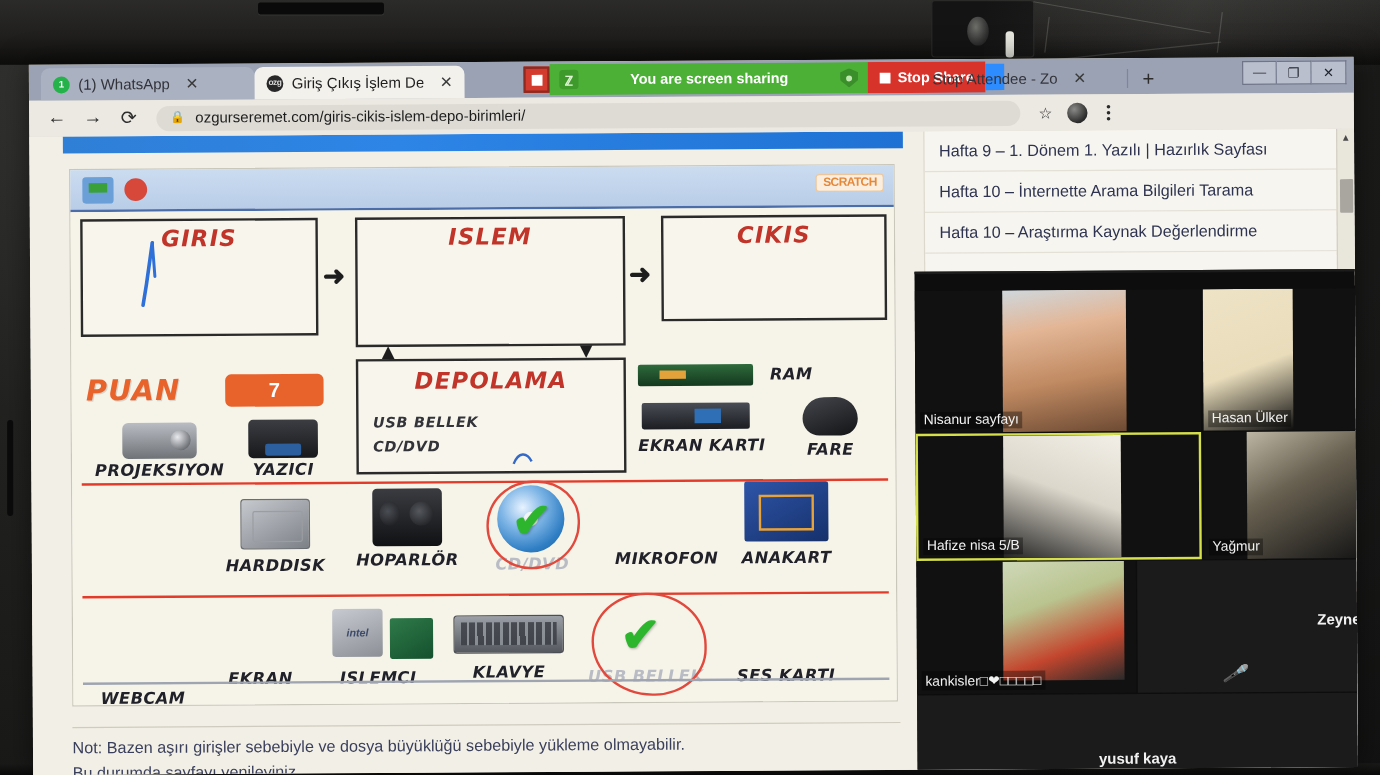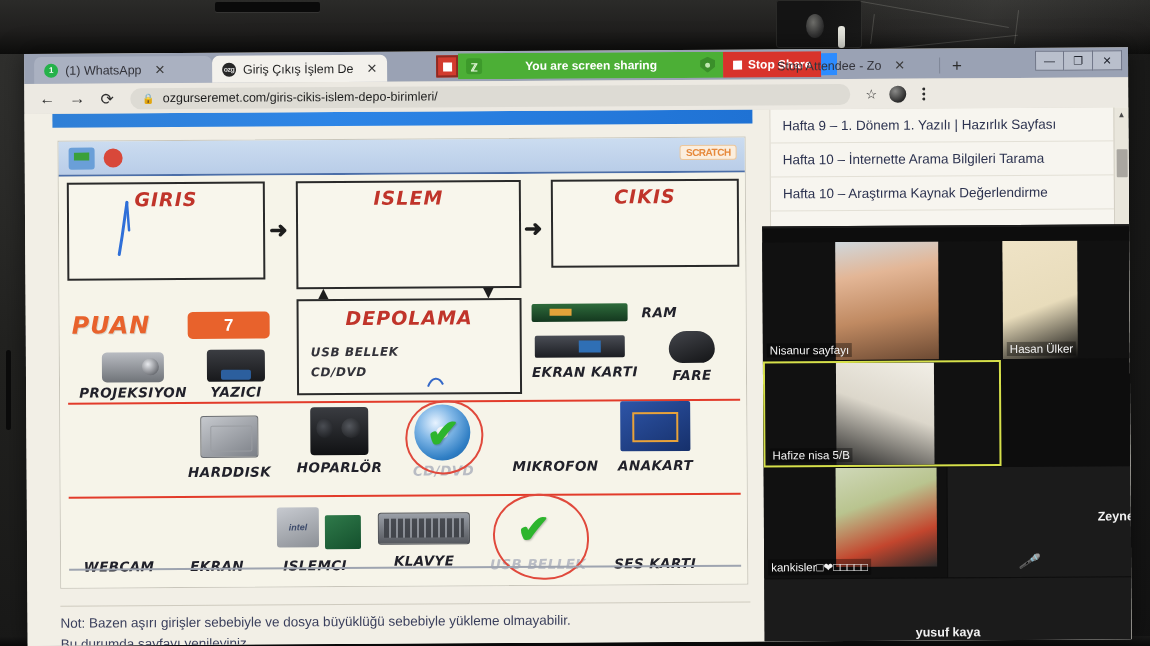--- a/index.html
+++ b/index.html
@@ -521,21 +521,21 @@
           </div>
           <div class="hw" style="left:540px;top:228px;width:110px;">
             <div class="img dev mobo" style="margin-left:20px;"></div>
             <div class="cap" style="margin-top:6px;">ANAKART</div>
           </div>
 
           <div class="redline" style="left:8px;top:320px;width:672px;"></div>
 
           <div class="hw" style="left:6px;top:328px;width:104px;">
             <div class="img dev webcam" style="margin-left:30px;"></div>
-            <div class="cap" style="margin-top:4px;">WEBCAM</div>
+            <div class="cap" style="margin-top:20px;">WEBCAM</div>
           </div>
           <div class="hw" style="left:110px;top:330px;width:92px;">
             <div class="img dev monitor" style="margin-left:9px;"></div>
             <div class="cap" style="margin-top:6px;">EKRAN</div>
           </div>
           <div class="hw" style="left:202px;top:330px;width:104px;">
             <div class="img dev cpu" style="margin-left:14px;">
               <span class="chip">intel</span>
               <span class="board"></span>
             </div>
@@ -589,20 +589,24 @@
       <div class="vtile" style="left:240px;top:14px;width:127px;height:118px;">
         <div class="vcam ph-wall" style="left:0;top:0;width:75px;height:118px;"></div>
         <div class="vname">Hasan Ülker</div>
       </div>
 
       <div class="vtile hl" style="left:0px;top:133px;width:238px;height:106px;">
         <div class="vcam ph-white" style="left:71px;top:0;width:98px;height:106px;"></div>
         <div class="vname">Hafize nisa 5/B</div>
       </div>
 
+      <div class="vtile" style="left:240px;top:133px;width:127px;height:106px;">
+        <div class="vcam ph-dark" style="left:36px;top:0;width:91px;height:106px;"></div>
+        <div class="vname">Yağmur</div>
+      </div>
 
       <div class="vtile" style="left:0px;top:240px;width:183px;height:110px;">
         <div class="vcam ph-kids" style="left:72px;top:0;width:101px;height:99px;"></div>
         <div class="vname">kankisler□❤□□□□□</div>
       </div>
 
       <div class="vtile" style="left:184px;top:240px;width:183px;height:110px;background:#1b1b1b;">
         <div class="vname center" style="left:auto;right:-6px;top:42px;transform:none;">Zeyne</div>
         <div class="mutedmic" style="left:72px;top:86px;">🎤</div>
       </div>

